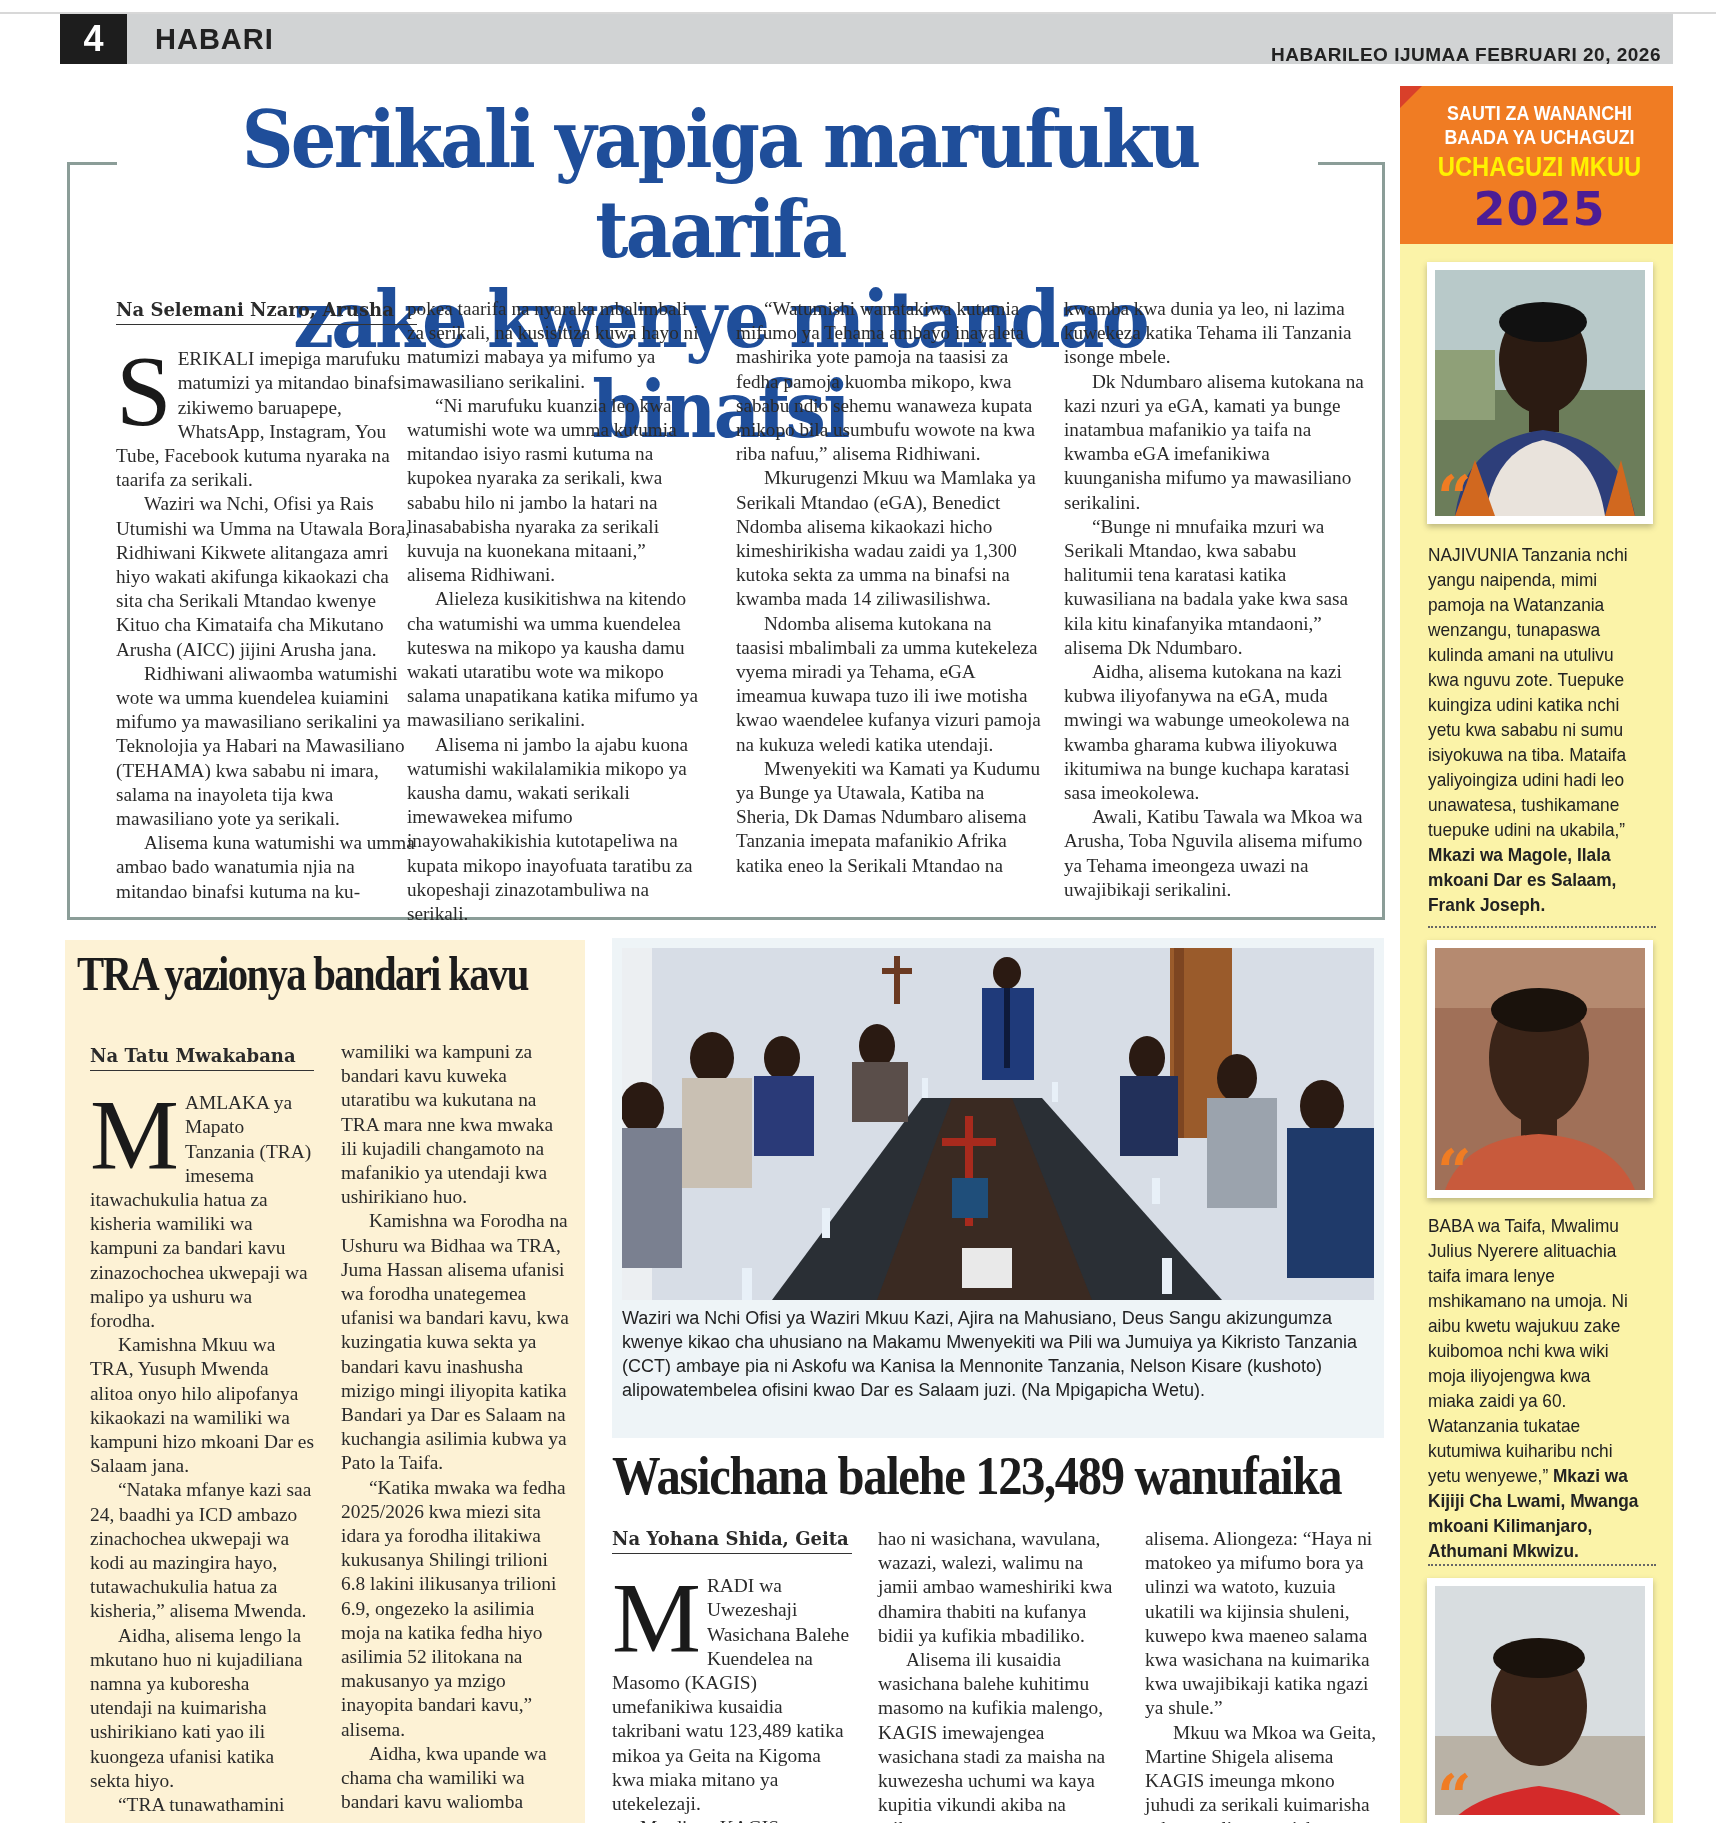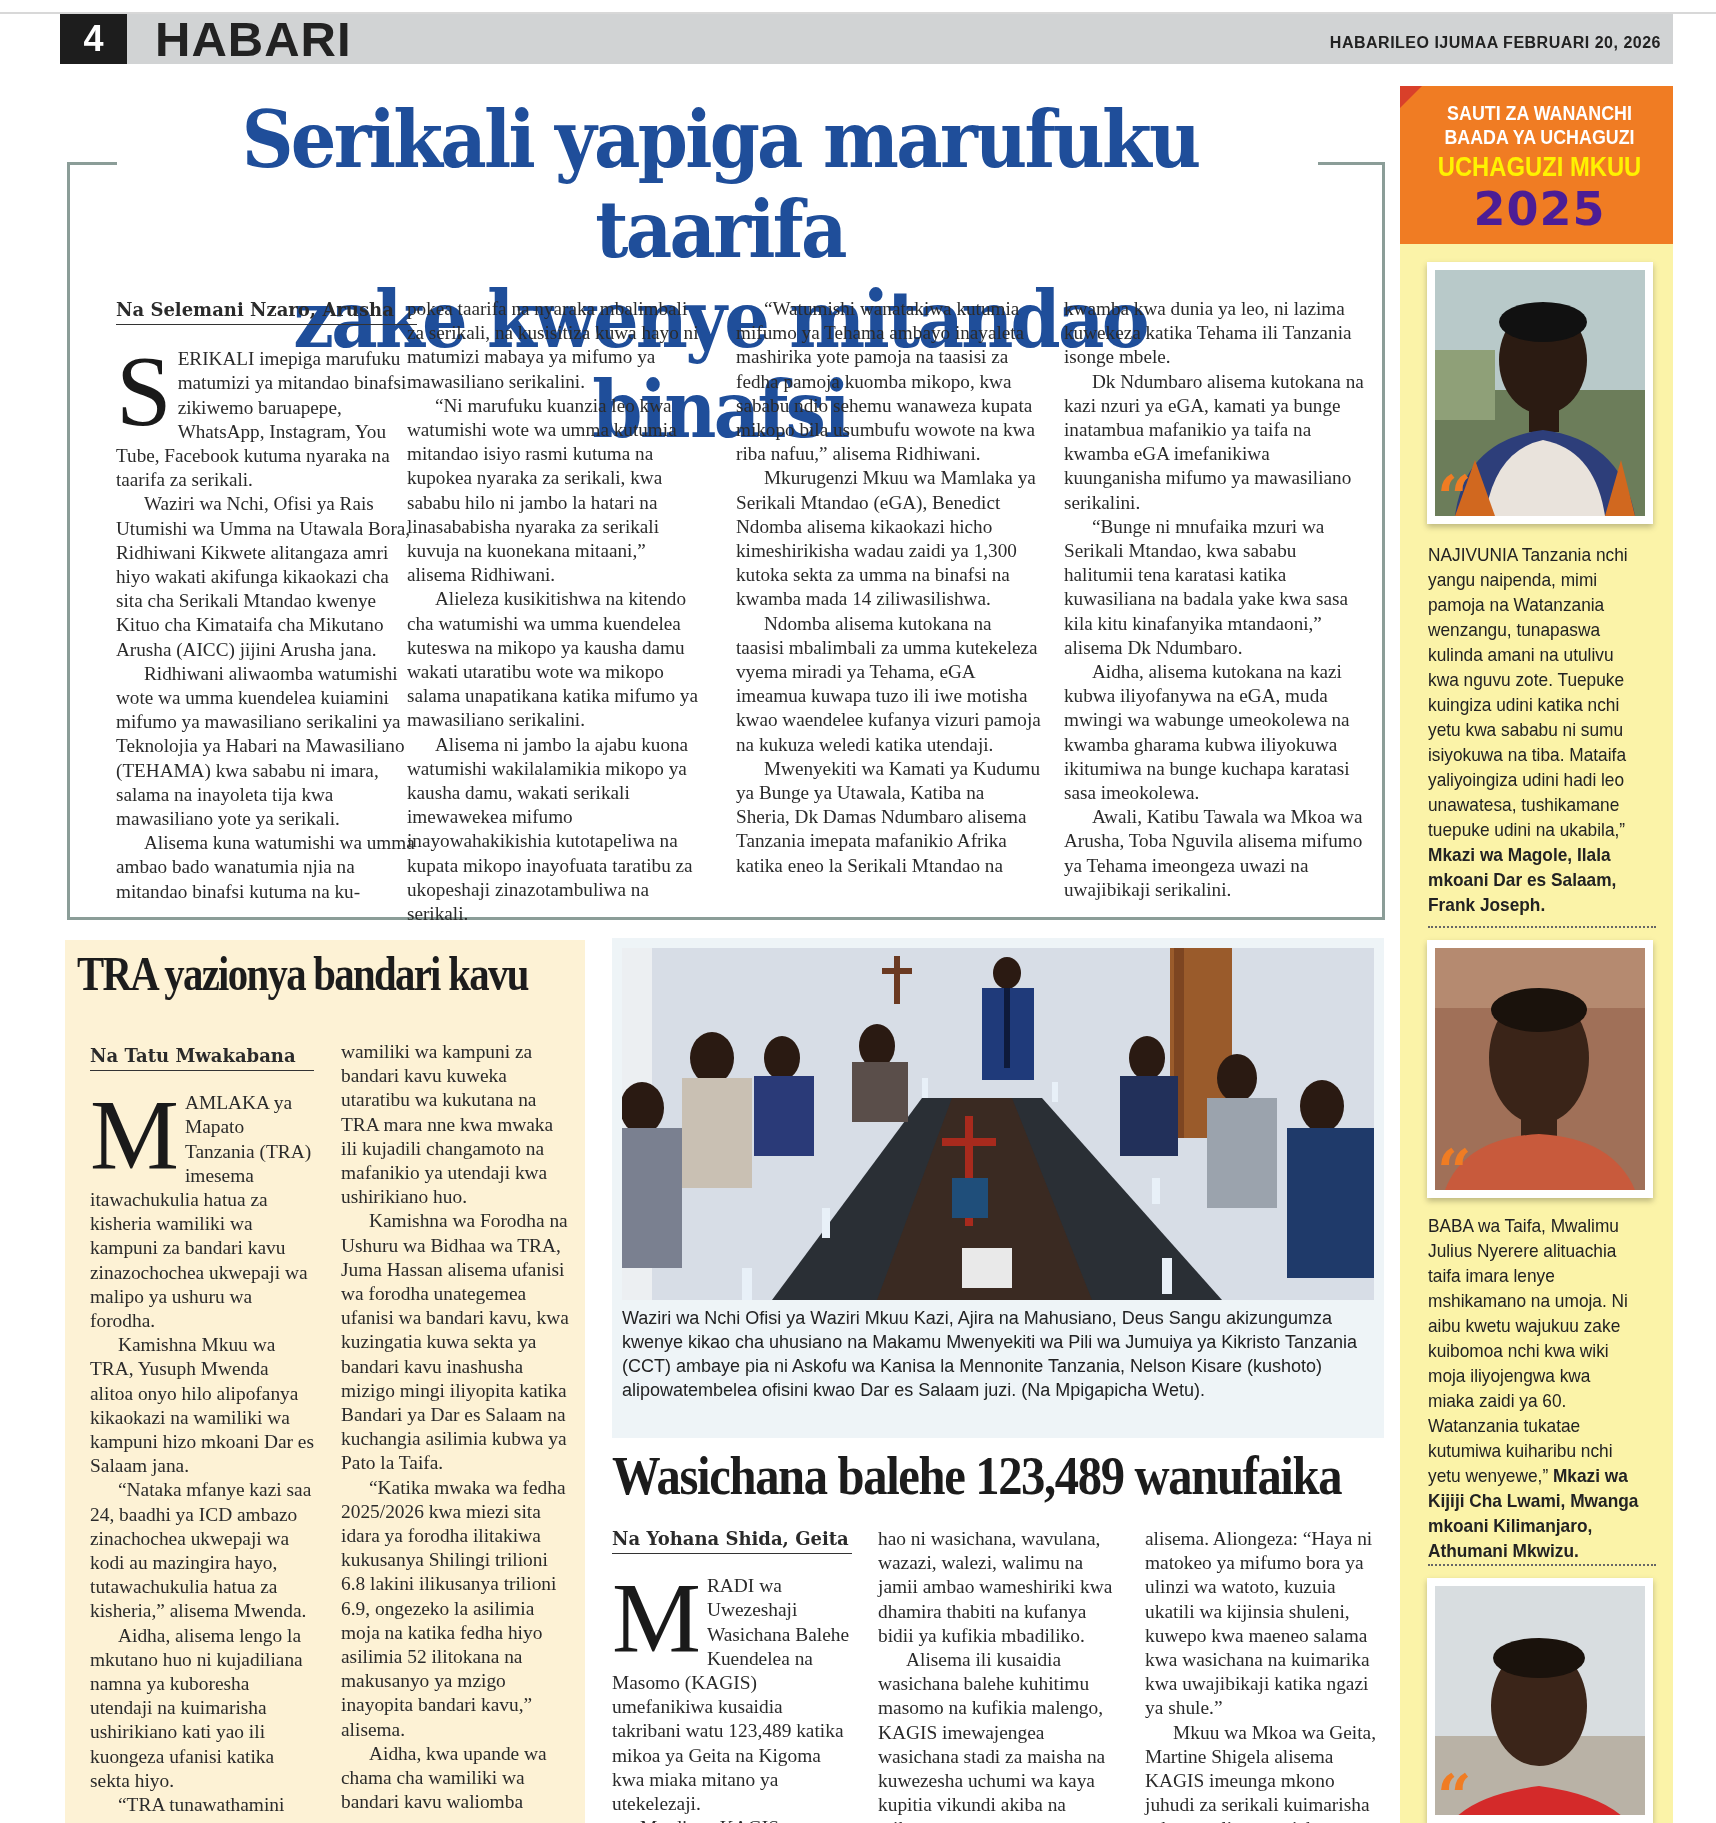--- a/index.html
+++ b/index.html
@@ -5,23 +5,23 @@
   * { box-sizing: border-box; margin: 0; padding: 0; }
   html, body { width: 1716px; height: 1823px; background: #ffffff; overflow: hidden; }
   body { position: relative; font-family: "Liberation Serif", "DejaVu Serif", serif; color: #2a2a2a; }
 
   
   .topline { position: absolute; left: 0; top: 12px; width: 1716px; height: 2px; background: #d8d8d8; }
   .header { position: absolute; left: 60px; top: 14px; width: 1613px; height: 50px; background: #d1d3d4; }
   .page-num { position: absolute; left: 0; top: 0; width: 67px; height: 50px; background: #1d1d1d; color: #fff;
     font-family: "Liberation Sans", sans-serif; font-weight: bold; font-size: 36px; text-align: center; line-height: 50px; }
   .section { position: absolute; left: 95px; top: 0; line-height: 50px; font-family: "Liberation Sans", sans-serif;
-    font-weight: bold; font-size: 49px; letter-spacing: 1px; color: #222; }
-  .dateline { position: absolute; right: 12px; top: 4px; line-height: 50px; font-family: "Liberation Sans", sans-serif;
-    font-weight: bold; font-size: 16px; color: #222; letter-spacing: 0.5px; }
+    font-weight: bold; font-size: 29px; letter-spacing: 1px; color: #222; }
+  .dateline { position: absolute; right: 12px; top: 16px; line-height: 50px; font-family: "Liberation Sans", sans-serif;
+    font-weight: bold; font-size: 19px; color: #222; letter-spacing: 0.5px; }
 
   
   .main-box { position: absolute; left: 67px; top: 162px; width: 1318px; height: 758px; border: 3px solid #8b9d98; border-top: none; }
   .box-top-l { position: absolute; left: 67px; top: 162px; width: 50px; height: 3px; background: #8b9d98; }
   .box-top-r { position: absolute; left: 1318px; top: 162px; width: 67px; height: 3px; background: #8b9d98; }
   .headline { position: absolute; left: 120px; top: 95px; width: 1200px; text-align: center; font-family: "DejaVu Serif", serif;
     font-weight: bold; color: #1f4e9a; font-size: 78px; line-height: 90px; letter-spacing: -3px; transform: scaleX(0.92); transform-origin: center top; }
 
   .col { position: absolute; font-size: 19.2px; line-height: 24.2px; color: #2b2b2b; text-align: left; }
   .col p { text-indent: 28px; }

